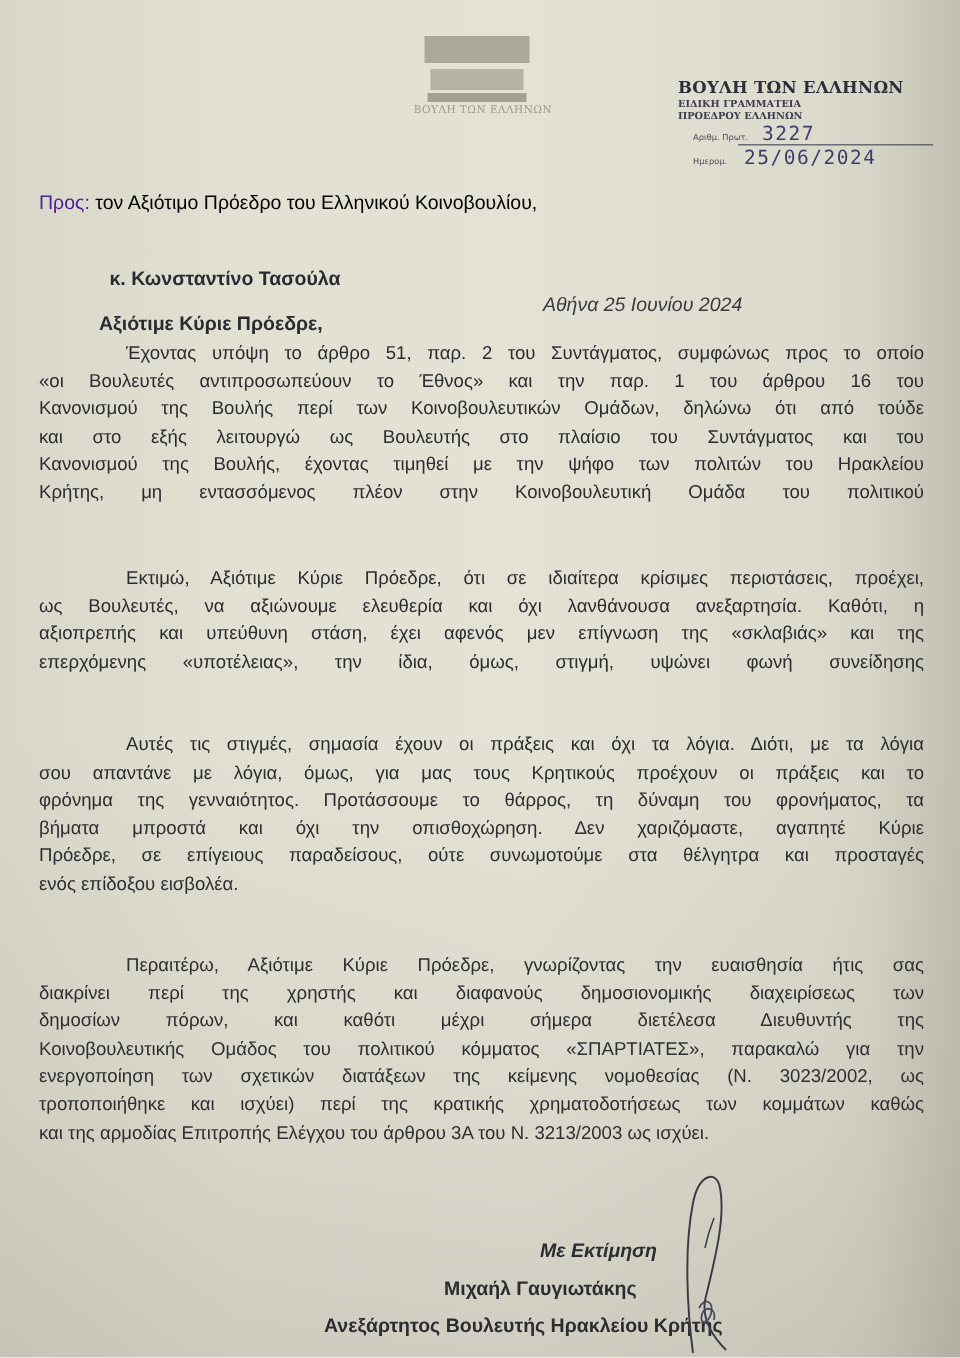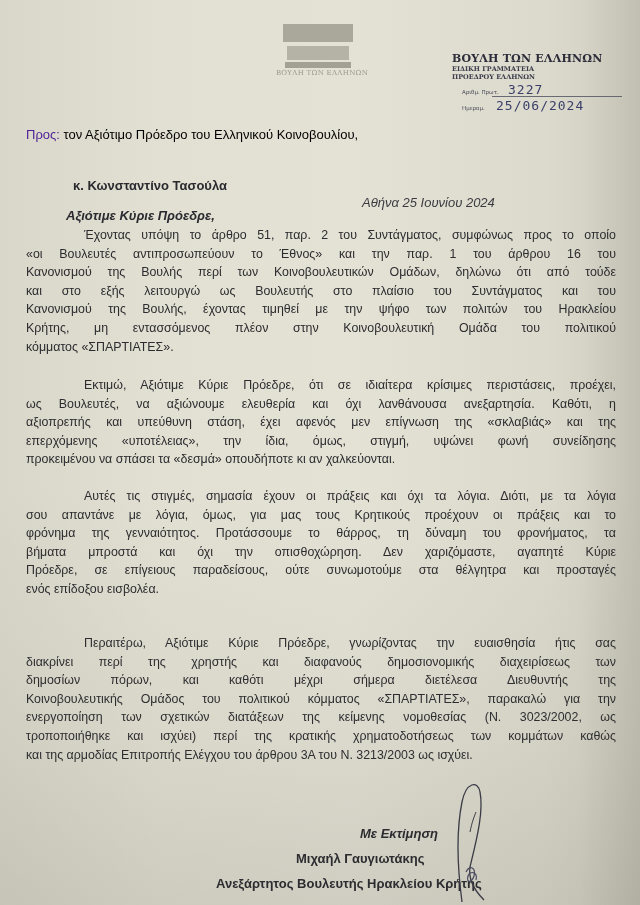--- a/index.html
+++ b/index.html
@@ -34,21 +34,21 @@
     .stamp .s-val { position: absolute; left: 56px; bottom: 0px; font-family: "DejaVu Sans Mono", monospace;
       font-size: 13px; color: #3a3f6a; letter-spacing: 1px; text-align: right; }
     .stamp .s-line { position: absolute; left: 40px; right: 10px; bottom: 0; border-bottom: 1px solid #6a6a74; }
 
     
     .to { position: absolute; left: 26px; top: 127px; font-size: 13px; font-family: "Liberation Sans", sans-serif; }
     .to .lbl { color: #4c1d95; }
     .to .name { font-weight: normal; color: #000000; }
     .to2 { position: absolute; left: 73px; top: 154px; font-size: 13px; font-weight: bold; font-family: "Liberation Sans", sans-serif; color: #2a2a30; margin-top: 24px; }
     .date { position: absolute; left: 362px; top: 195px; font-size: 13px; font-style: italic; color: #3a3a40; font-family: "Liberation Sans", sans-serif; }
-    .salut { position: absolute; left: 66px; top: 208px; font-size: 13px; font-style: italic; font-weight: bold; color: #2a2a30; font-family: "Liberation Sans", sans-serif; }
+    .salut { position: absolute; left: 66px; top: 208px; font-size: 13px; font-weight: bold; color: #2a2a30; font-family: "Liberation Sans", sans-serif; }
 
     
     .para { position: absolute; left: 26px; width: 590px; font-family: "Liberation Sans", sans-serif;
       font-size: 12.4px; line-height: 18.6px; color: #2c2c30; }
     .para .ln { display: block; white-space: nowrap; text-align: justify; text-align-last: justify; height: 18.6px; }
     .para .ln.last { text-align-last: left; }
     .para .ln.first { padding-left: 58px; }
     .p1 { top: 226px; }
     .p2 { top: 376px; }
     .p3 { top: 487px; }
@@ -98,29 +98,27 @@
   <div class="date">Αθήνα 25 Ιουνίου 2024</div>
   <div class="salut">Αξιότιμε Κύριε Πρόεδρε,</div>
 
   <div class="para p1">
     <span class="ln first">Έχοντας υπόψη το άρθρο 51, παρ. 2 του Συντάγματος, συμφώνως προς το οποίο</span>
     <span class="ln it-start">«οι Βουλευτές αντιπροσωπεύουν το Έθνος» και την παρ. 1 του άρθρου 16 του</span>
     <span class="ln">Κανονισμού της Βουλής περί των Κοινοβουλευτικών Ομάδων, δηλώνω ότι από τούδε</span>
     <span class="ln">και στο εξής λειτουργώ ως Βουλευτής στο πλαίσιο του Συντάγματος και του</span>
     <span class="ln">Κανονισμού της Βουλής, έχοντας τιμηθεί με την ψήφο των πολιτών του Ηρακλείου</span>
     <span class="ln">Κρήτης, μη εντασσόμενος πλέον στην Κοινοβουλευτική Ομάδα του πολιτικού</span>
-    <span class="ln last">κόμματος «ΣΠΑΡΤΙΑΤΕΣ».</span>
   </div>
 
   <div class="para p2">
     <span class="ln first">Εκτιμώ, Αξιότιμε Κύριε Πρόεδρε, ότι σε ιδιαίτερα κρίσιμες περιστάσεις, προέχει,</span>
     <span class="ln">ως Βουλευτές, να αξιώνουμε ελευθερία και όχι λανθάνουσα ανεξαρτησία. Καθότι, η</span>
     <span class="ln">αξιοπρεπής και υπεύθυνη στάση, έχει αφενός μεν επίγνωση της «σκλαβιάς» και της</span>
     <span class="ln">επερχόμενης «υποτέλειας», την ίδια, όμως, στιγμή, υψώνει φωνή συνείδησης</span>
-    <span class="ln last">προκειμένου να σπάσει τα «δεσμά» οπουδήποτε κι αν χαλκεύονται.</span>
   </div>
 
   <div class="para p3">
     <span class="ln first">Αυτές τις στιγμές, σημασία έχουν οι πράξεις και όχι τα λόγια. Διότι, με τα λόγια</span>
     <span class="ln">σου απαντάνε με λόγια, όμως, για μας τους Κρητικούς προέχουν οι πράξεις και το</span>
     <span class="ln">φρόνημα της γενναιότητος. Προτάσσουμε το θάρρος, τη δύναμη του φρονήματος, τα</span>
     <span class="ln">βήματα μπροστά και όχι την οπισθοχώρηση. Δεν χαριζόμαστε, αγαπητέ Κύριε</span>
     <span class="ln">Πρόεδρε, σε επίγειους παραδείσους, ούτε συνωμοτούμε στα θέλγητρα και προσταγές</span>
     <span class="ln last">ενός επίδοξου εισβολέα.</span>
   </div>

